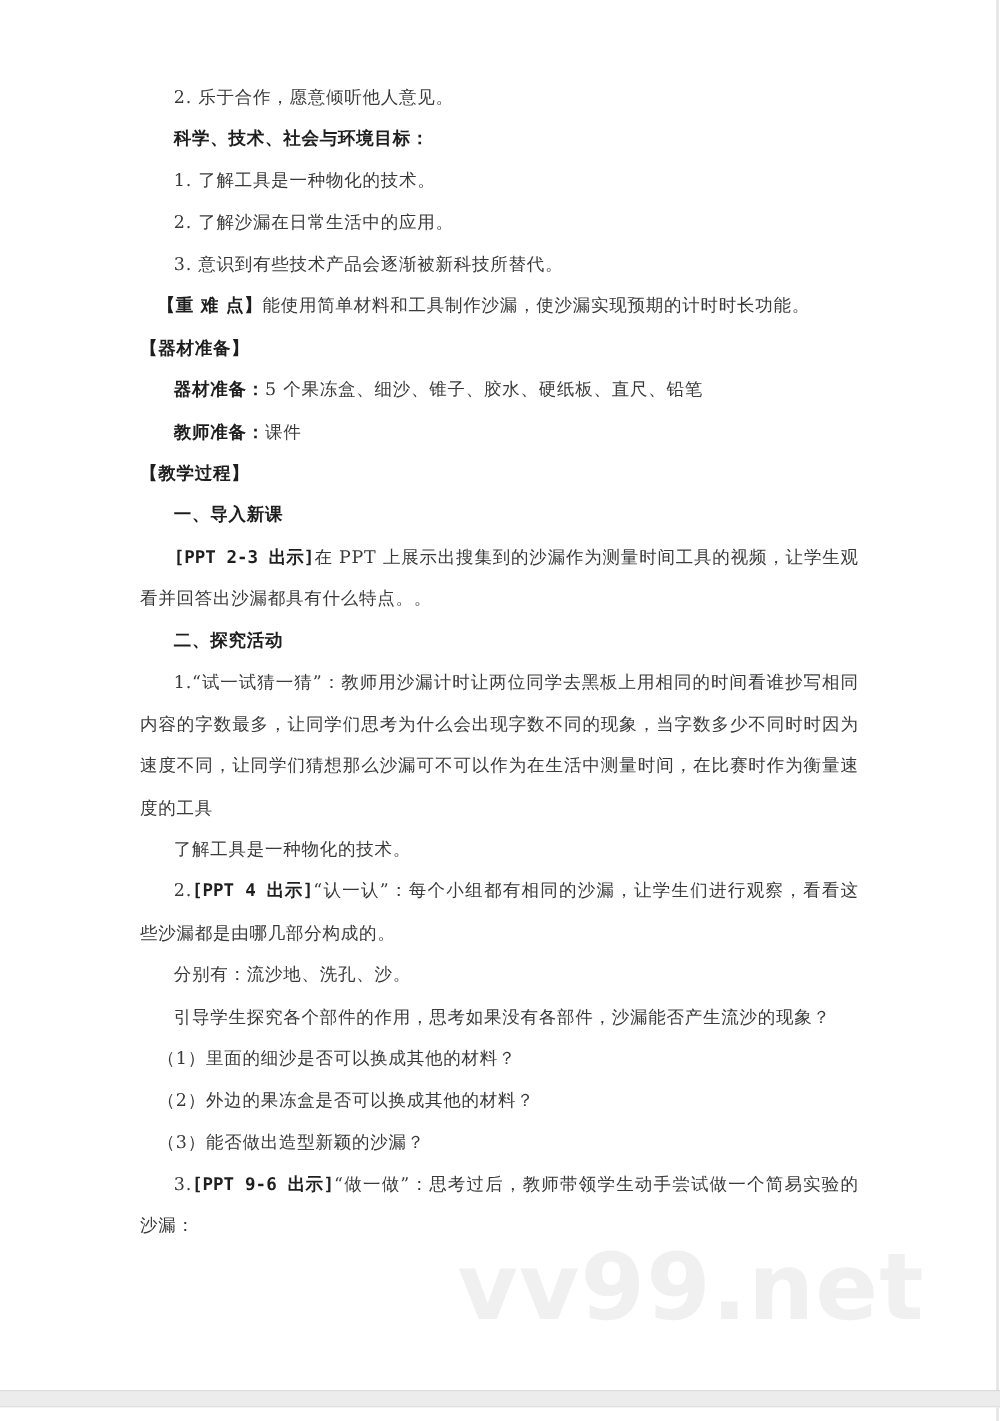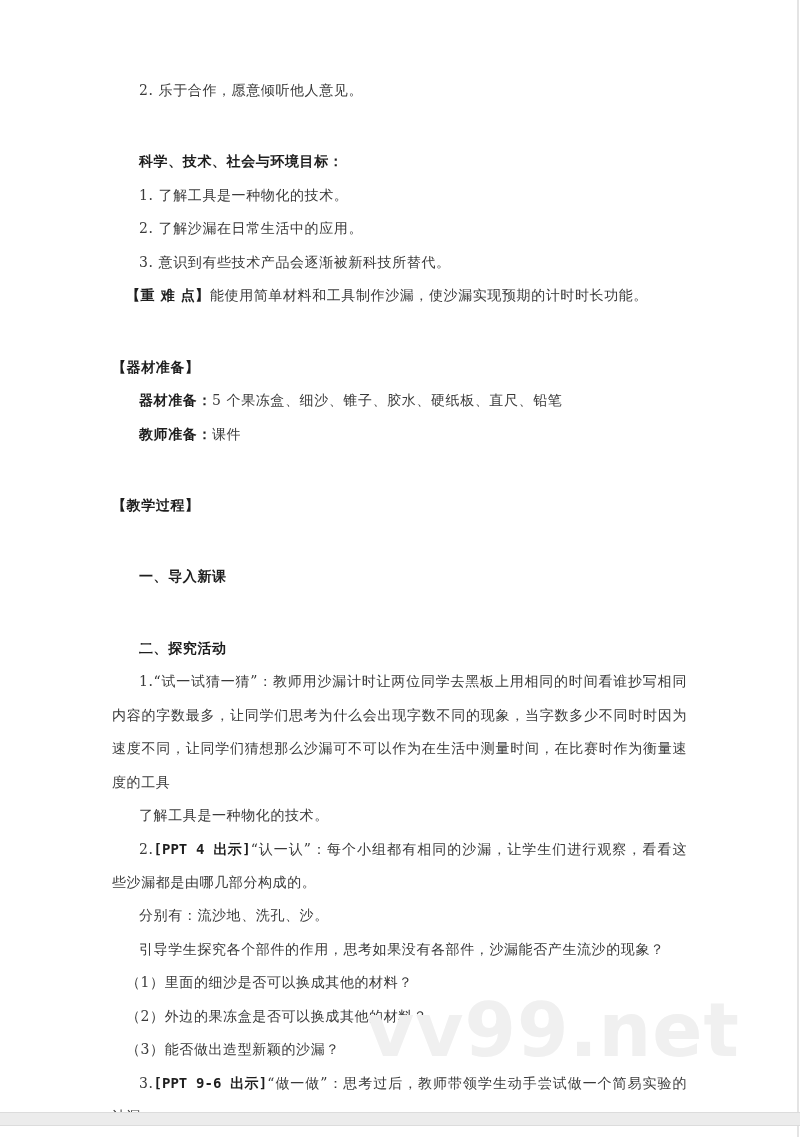--- a/index.html
+++ b/index.html
@@ -38,42 +38,42 @@
       left: 0;
       top: 1126px;
       width: 797px;
       height: 11px;
       background: #ffffff;
       border-right: 2px solid #e4e4e4;
     }
     .content {
       position: absolute;
       left: 112px;
-      top: 74px;
+      top: 62px;
       width: 575px;
     }
     .line {
       font-size: 14px;
       line-height: 33.45px;
       height: 33.45px;
       color: #3a3a3a;
       white-space: nowrap;
       letter-spacing: 0.6px;
     }
     .para {
       font-size: 14px;
       line-height: 33.45px;
       color: #3a3a3a;
       text-align: justify;
       text-indent: 27px;
       letter-spacing: 0.6px;
     }
     .indent { padding-left: 27px; }
     .indent-sm { padding-left: 14px; }
-    .bold { font-weight: bold; color: #1e1e1e; margin-top: 38px; }
+    .bold { font-weight: bold; color: #1e1e1e; }
     .mono-bold {
       font-family: "DejaVu Sans Mono", "Liberation Mono", monospace;
       font-weight: bold;
       color: #1e1e1e;
       letter-spacing: 0;
     }
     .watermark {
       position: absolute;
       left: 366px;
       top: 990px;
@@ -99,20 +99,21 @@
     <div class="line indent">3. 意识到有些技术产品会逐渐被新科技所替代。</div>
 
     <div class="line indent-sm"><span class="bold">【重 难 点】</span><span>能使用简单材料和工具制作沙漏，使沙漏实现预期的计时时长功能。</span></div>
 
     <div class="line bold">【器材准备】</div>
     <div class="line indent"><span class="bold">器材准备：</span><span>5 个果冻盒、细沙、锥子、胶水、硬纸板、直尺、铅笔</span></div>
     <div class="line indent"><span class="bold">教师准备：</span><span>课件</span></div>
 
     <div class="line bold">【教学过程】</div>
     <div class="line indent bold">一、导入新课</div>
+    <div class="para"><span class="mono-bold">[PPT 2-3 出示]</span><span>在 PPT 上展示出搜集到的沙漏作为测量时间工具的视频，让学生观看并回答出沙漏都具有什么特点。。</span></div>
 
     <div class="line indent bold">二、探究活动</div>
     <div class="para">1.“试一试猜一猜”：教师用沙漏计时让两位同学去黑板上用相同的时间看谁抄写相同内容的字数最多，让同学们思考为什么会出现字数不同的现象，当字数多少不同时时因为速度不同，让同学们猜想那么沙漏可不可以作为在生活中测量时间，在比赛时作为衡量速度的工具</div>
     <div class="line indent">了解工具是一种物化的技术。</div>
 
     <div class="para"><span>2.</span><span class="mono-bold">[PPT 4 出示]</span><span>“认一认”：每个小组都有相同的沙漏，让学生们进行观察，看看这些沙漏都是由哪几部分构成的。</span></div>
     <div class="line indent">分别有：流沙地、洗孔、沙。</div>
     <div class="line indent">引导学生探究各个部件的作用，思考如果没有各部件，沙漏能否产生流沙的现象？</div>
     <div class="line indent-sm">（1）里面的细沙是否可以换成其他的材料？</div>
     <div class="line indent-sm">（2）外边的果冻盒是否可以换成其他的材料？</div>

